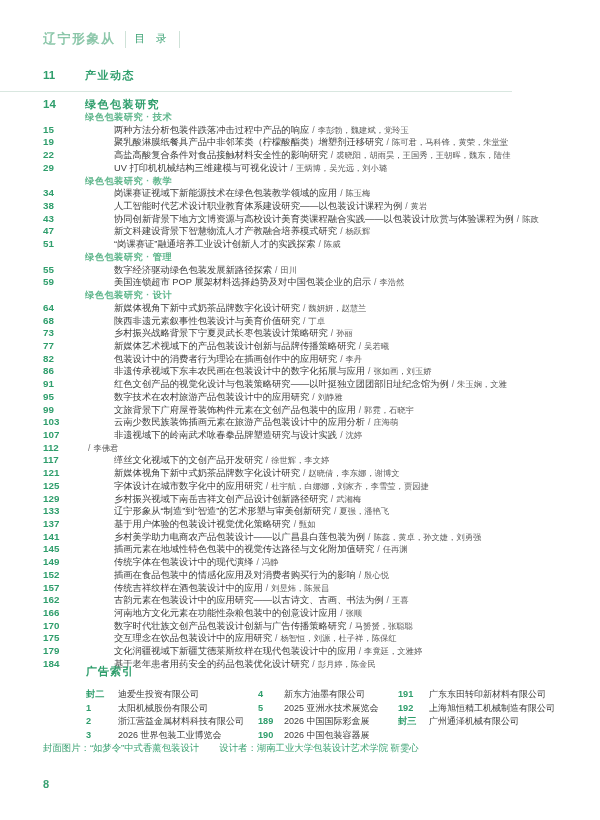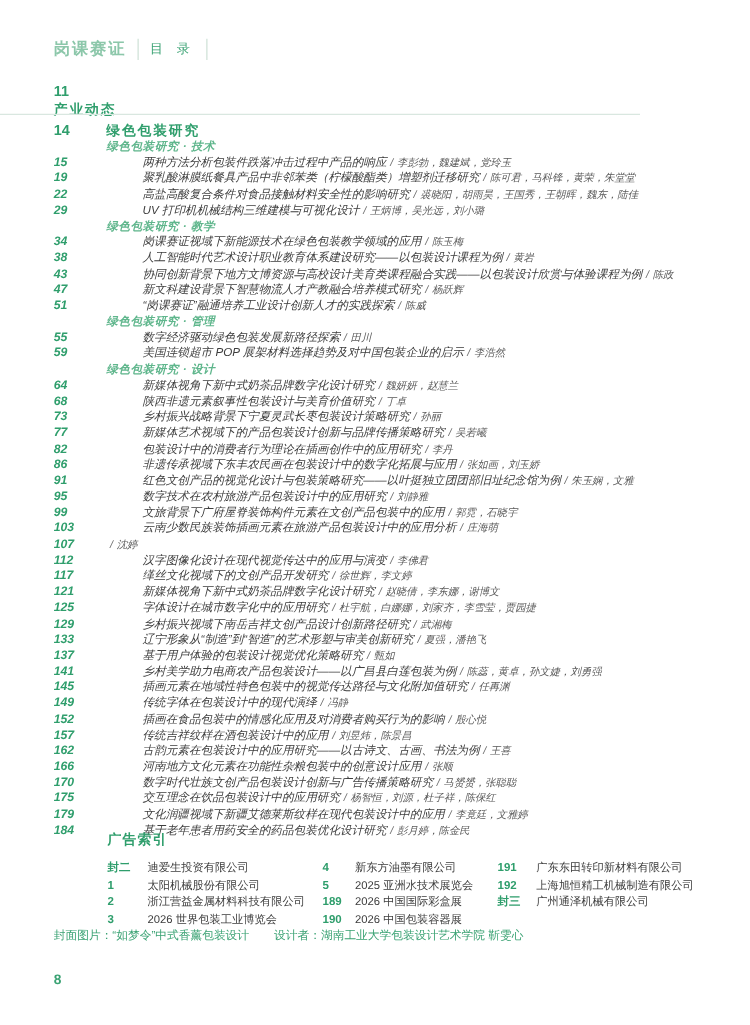--- a/index.html
+++ b/index.html
@@ -8,29 +8,29 @@
   .page{position:relative;width:600px;height:820px;background:#fff;overflow:hidden;}
 
   
   .header{position:absolute;top:30px;left:43px;display:flex;align-items:center;}
   .brand{color:#8cc7aa;font-size:13px;font-weight:bold;letter-spacing:1.5px;}
   .vdiv{width:1px;height:17px;background:#cfe2d8;margin:0 9px;}
   .contents-label{color:#3aa273;font-size:10.5px;letter-spacing:4px;}
 
   
   .sec-row{position:absolute;left:43px;display:flex;align-items:baseline;white-space:nowrap;}
-  .sec-industry{top:68px;flex-direction:column;}
+  .sec-industry{top:68px;}
   .sec-research{top:97px;}
   .sec-num{width:42px;flex-shrink:0;color:#2f9e6c;font-size:11.5px;font-weight:bold;}
   .sec-title{color:#2f9e6c;font-size:11px;font-weight:bold;letter-spacing:1.5px;}
   .divider{position:absolute;top:91px;left:0;width:512px;height:1px;background:#d9e7e0;}
 
   
   .toc{position:absolute;top:111px;left:43px;right:6px;}
-  .toc-row{display:flex;height:12.72px;line-height:12.72px;white-space:nowrap;align-items:baseline;font-style:italic;}
+  .toc-row{display:flex;height:12.72px;line-height:12.72px;white-space:nowrap;align-items:baseline;}
   .toc-num{width:42px;flex-shrink:0;color:#2f9e6c;font-size:9.8px;font-weight:bold;line-height:12.72px;}
   .toc-sub{color:#5fb68c;font-size:9.2px;font-weight:bold;line-height:12.72px;letter-spacing:.5px;}
   .toc-title{color:#3d3d3d;font-size:9.3px;padding-left:29px;}
   .toc-sep{color:#6a6a6a;font-size:8.6px;padding:0 3px;}
   .toc-authors{color:#5a5a5a;font-size:8.3px;}
 
   
   .ads{position:absolute;top:664px;left:43px;right:6px;margin-left:43px;}
   .ads-heading{color:#2f9e6c;font-size:11px;font-weight:bold;letter-spacing:1px;}
   .ad-columns{display:flex;margin-top:9px;}
@@ -49,21 +49,21 @@
               display:flex;white-space:nowrap;}
   .cover-line .gap{width:20px;}
   .footer-page{position:absolute;top:778px;left:43px;color:#3aa273;font-size:11px;font-weight:bold;}
 </style>
 </head>
 <body>
 
 <div class="page">
 
   <div class="header">
-    <span class="brand">岗课赛证</span>
+    <span class="brand">辽宁形象从</span>
     <span class="vdiv"></span>
     <span class="contents-label">目 录</span>
     <span class="vdiv"></span>
   </div>
 
   <div class="sec-row sec-industry">
     <span class="sec-num">11</span>
     <span class="sec-title">产业动态</span>
   </div>
 
@@ -212,26 +212,26 @@
       <span class="toc-authors">郭霓，石晓宇</span>
     </div>
       <div class="toc-row">
       <span class="toc-num">103</span>
       <span class="toc-title">云南少数民族装饰插画元素在旅游产品包装设计中的应用分析</span>
       <span class="toc-sep">/</span>
       <span class="toc-authors">庄海萌</span>
     </div>
       <div class="toc-row">
       <span class="toc-num">107</span>
+      <span class="toc-title">非遗视域下的岭南武术咏春拳品牌塑造研究与设计实践</span>
       <span class="toc-sep">/</span>
       <span class="toc-authors">沈婷</span>
     </div>
       <div class="toc-row">
       <span class="toc-num">112</span>
-      <span class="toc-title">汉字图像化设计在现代视觉传达中的应用与演变</span>
       <span class="toc-sep">/</span>
       <span class="toc-authors">李佛君</span>
     </div>
       <div class="toc-row">
       <span class="toc-num">117</span>
       <span class="toc-title">缂丝文化视域下的文创产品开发研究</span>
       <span class="toc-sep">/</span>
       <span class="toc-authors">徐世辉，李文婷</span>
     </div>
       <div class="toc-row">

